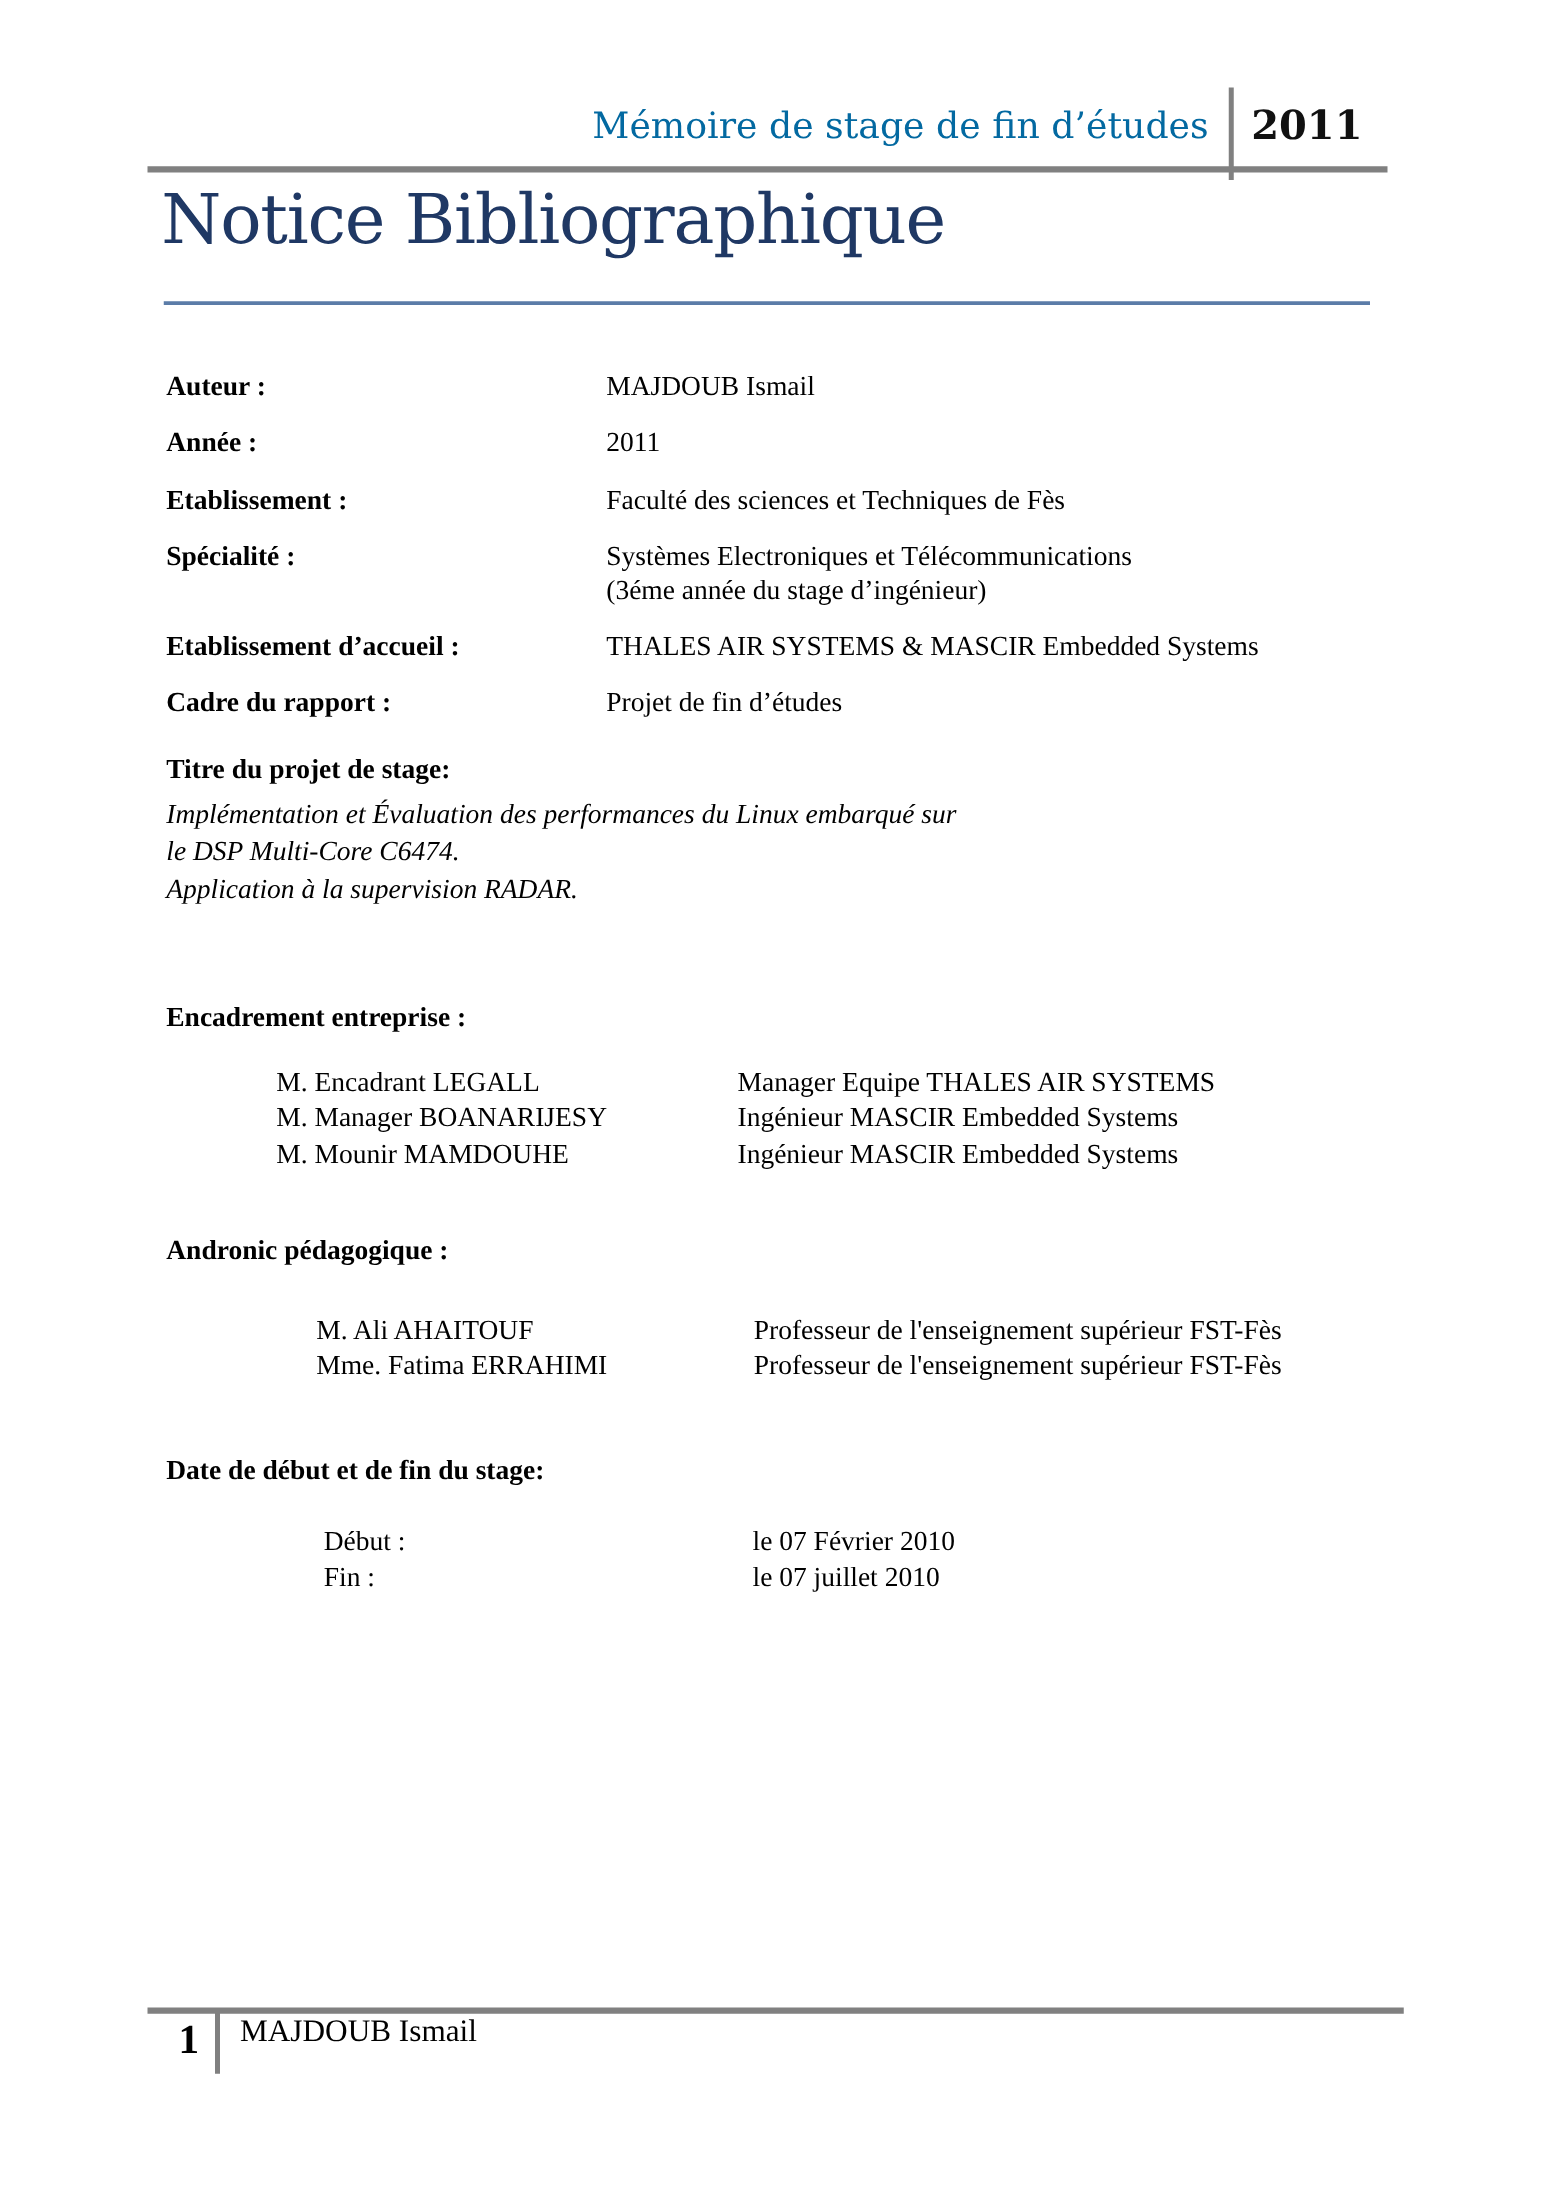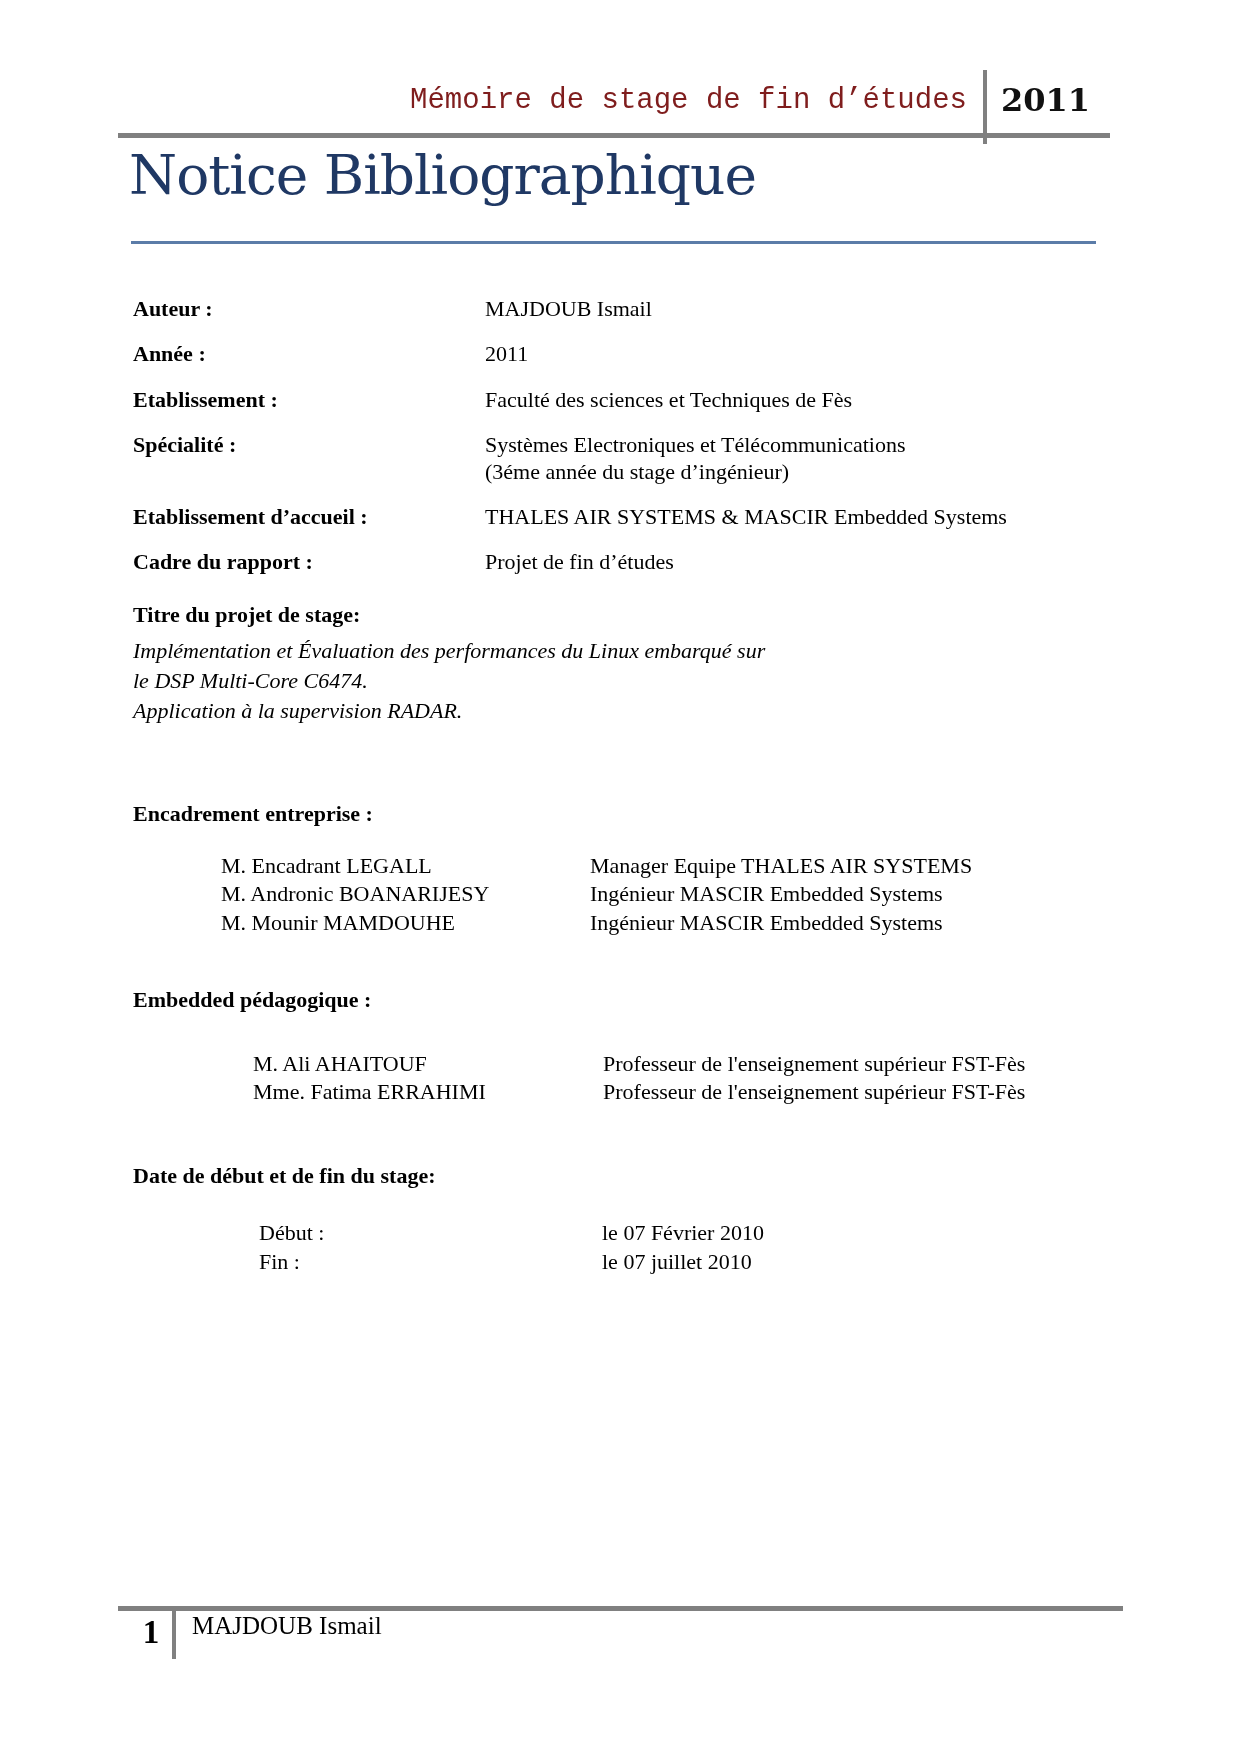--- a/index.html
+++ b/index.html
@@ -11,21 +11,21 @@
     color:#000000;
     overflow:hidden;
   }
   
   .header-row{
     position:absolute;top:64px;left:118px;width:992px;height:72px;
     display:flex;justify-content:flex-end;align-items:center;
     padding-right:20px;box-sizing:border-box;
     font-family:"DejaVu Serif",serif;
   }
-  .header-title{font-size:29px;color:#7f1d1d;white-space:nowrap;font-family:Liberation Mono, monospace;}
+  .header-title{font-size:29px;color:#0369a1;white-space:nowrap;}
   .header-vbar{width:4px;height:74px;background:#808080;margin:6px 14px -8px 16px;}
   .header-year{font-size:32px;font-weight:bold;color:#111;}
   .header-rule{position:absolute;top:133px;left:118px;width:992px;height:5px;background:#808080;}
   
   .doc-title{
     position:absolute;top:143px;left:129px;
     font-family:"DejaVu Serif",serif;
     font-size:55px;color:#1F3864;letter-spacing:-1px;white-space:nowrap;
   }
   .title-underline{position:absolute;top:241px;left:131px;width:965px;height:3px;background:#5B7CA8;}
@@ -105,30 +105,30 @@
       <div>Application à la supervision RADAR.</div>
     </div>
 
     <div class="section-label company-label">Encadrement entreprise :</div>
     <div class="pair-list">
       <div class="pair-row">
         <span>M. Encadrant LEGALL</span>
         <span>Manager Equipe THALES AIR SYSTEMS</span>
       </div>
       <div class="pair-row">
-        <span>M. Andronic BOANARIJESY</span>
+        <span>M. Manager BOANARIJESY</span>
         <span>Ingénieur MASCIR Embedded Systems</span>
       </div>
       <div class="pair-row">
         <span>M. Mounir MAMDOUHE</span>
         <span>Ingénieur MASCIR Embedded Systems</span>
       </div>
     </div>
 
-    <div class="section-label academic-label">Embedded pédagogique :</div>
+    <div class="section-label academic-label">Andronic pédagogique :</div>
     <div class="pair-list academic">
       <div class="pair-row">
         <span>M. Ali AHAITOUF</span>
         <span>Professeur de l'enseignement supérieur FST-Fès</span>
       </div>
       <div class="pair-row">
         <span>Mme. Fatima ERRAHIMI</span>
         <span>Professeur de l'enseignement supérieur FST-Fès</span>
       </div>
     </div>

